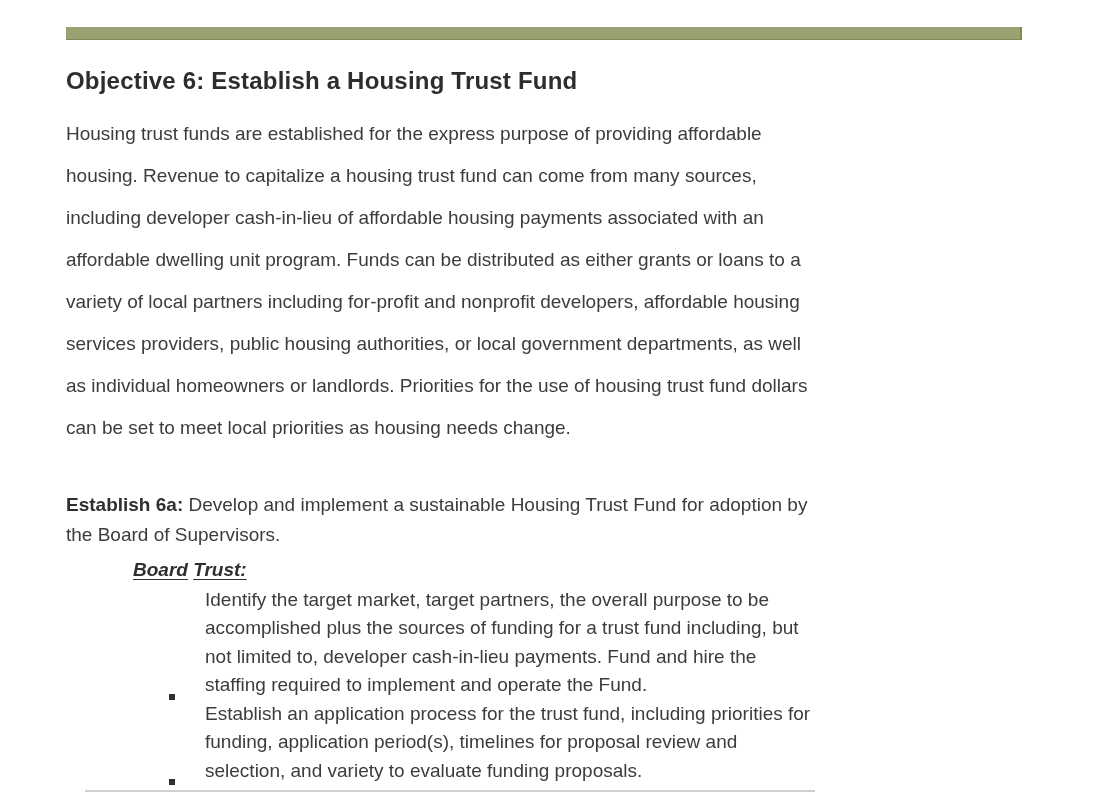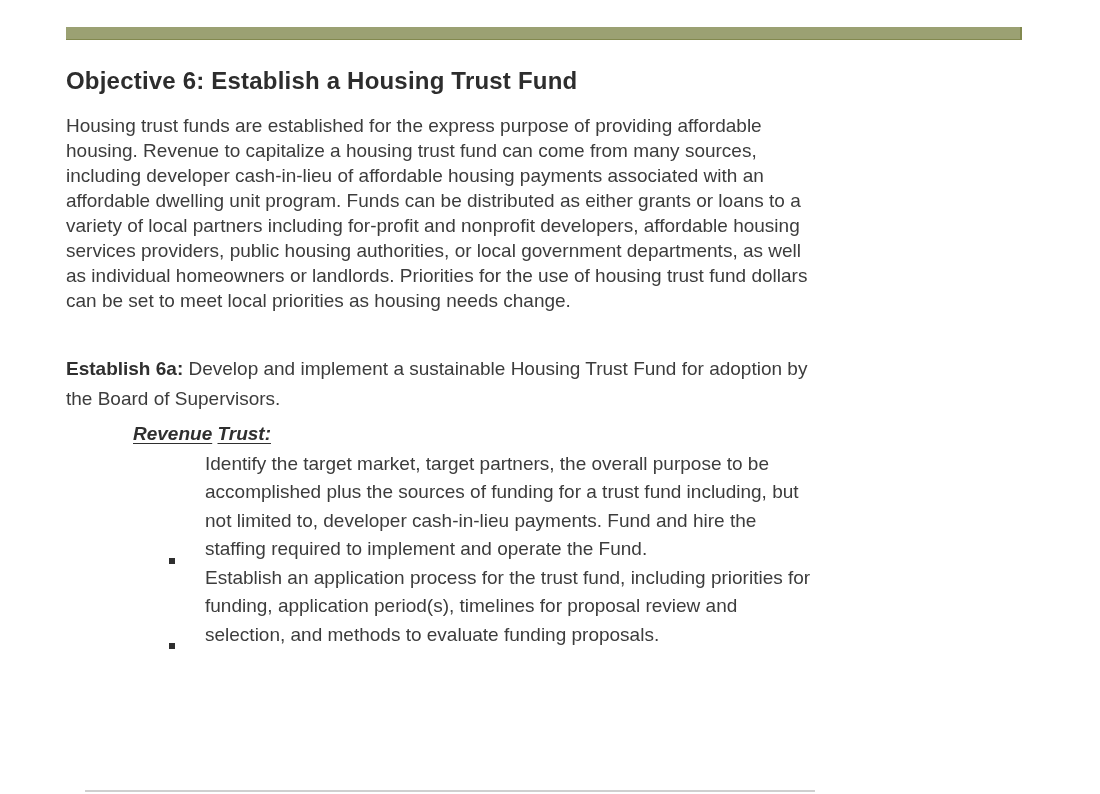--- a/index.html
+++ b/index.html
@@ -26,21 +26,21 @@
   .doc-title {
     margin-top: 27px;
     font-size: 24px;
     font-weight: bold;
     color: #2d2d2d;
     letter-spacing: 0.2px;
   }
   .intro {
     margin-top: 18px;
     font-size: 19px;
-    line-height: 25px;
+    line-height: 42px;
     color: #3c3c3c;
     max-width: 950px;
   }
   .strategy {
     margin-top: 41px;
     font-size: 19px;
     line-height: 29.5px;
     color: #3c3c3c;
     max-width: 950px;
   }
@@ -102,31 +102,31 @@
   <div class="top-bar"></div>
 
   <h1 class="doc-title">Objective 6: Establish a Housing Trust Fund</h1>
 
   <p class="intro">Housing trust funds are established for the express purpose of providing affordable housing. Revenue to capitalize a housing trust fund can come from many sources, including developer cash-in-lieu of affordable housing payments associated with an affordable dwelling unit program. Funds can be distributed as either grants or loans to a variety of local partners including for-profit and nonprofit developers, affordable housing services providers, public housing authorities, or local government departments, as well as individual homeowners or landlords. Priorities for the use of housing trust fund dollars can be set to meet local priorities as housing needs change.</p>
 
   <p class="strategy"><span class="strategy-label">Establish 6a:</span><span> Develop and implement a sustainable Housing Trust Fund for adoption by the Board of Supervisors.</span></p>
 
   <div class="action-steps">
     <div class="action-steps-heading">
-      <span class="uw">Revenue</span>
+      <span class="uw">Board</span>
       <span class="uw">Trust:</span>
     </div>
 
     <ul class="steps-list">
       <li>
         <span class="bullet"></span>
         <span class="step-text">Identify the target market, target partners, the overall purpose to be accomplished plus the sources of funding for a trust fund including, but not limited to, developer cash-in-lieu payments. Fund and hire the staffing required to implement and operate the Fund.</span>
       </li>
       <li>
         <span class="bullet"></span>
-        <span class="step-text">Establish an application process for the trust fund, including priorities for funding, application period(s), timelines for proposal review and selection, and methods to evaluate funding proposals.</span>
+        <span class="step-text">Establish an application process for the trust fund, including priorities for funding, application period(s), timelines for proposal review and selection, and variety to evaluate funding proposals.</span>
       </li>
     </ul>
   </div>
 
   <div class="bottom-rule"></div>
 
 </div>
 
 </body></html>

